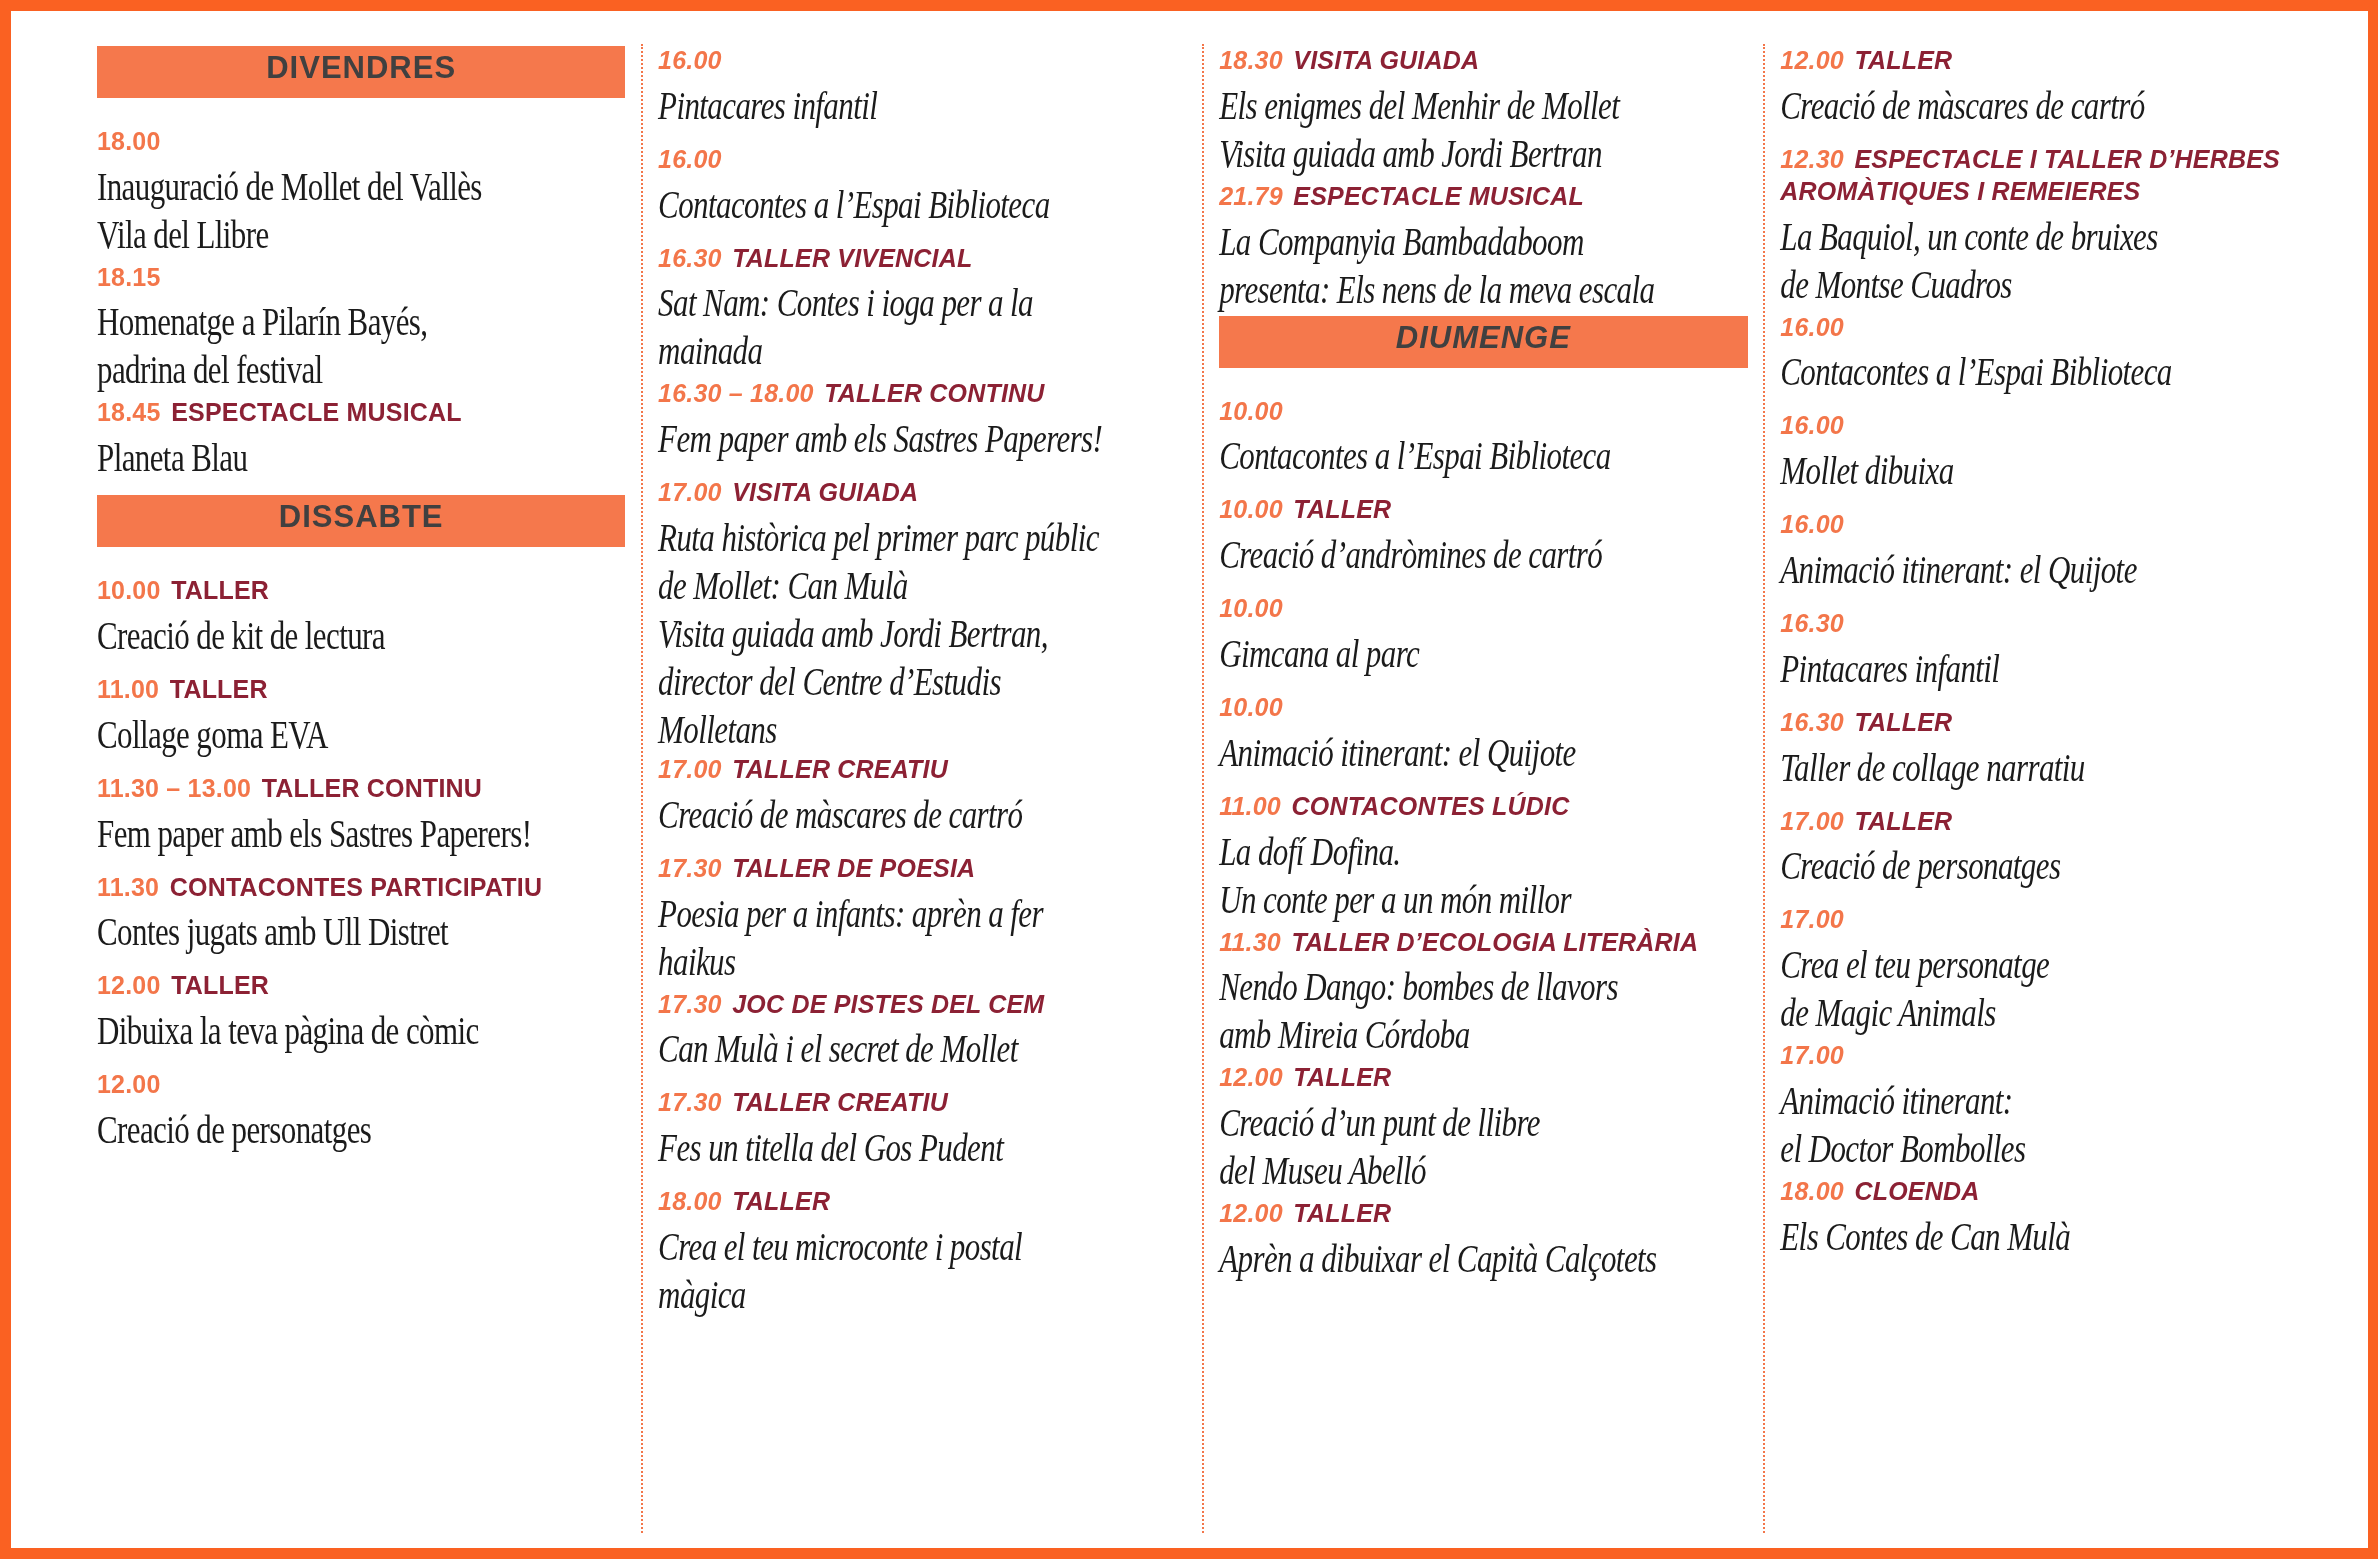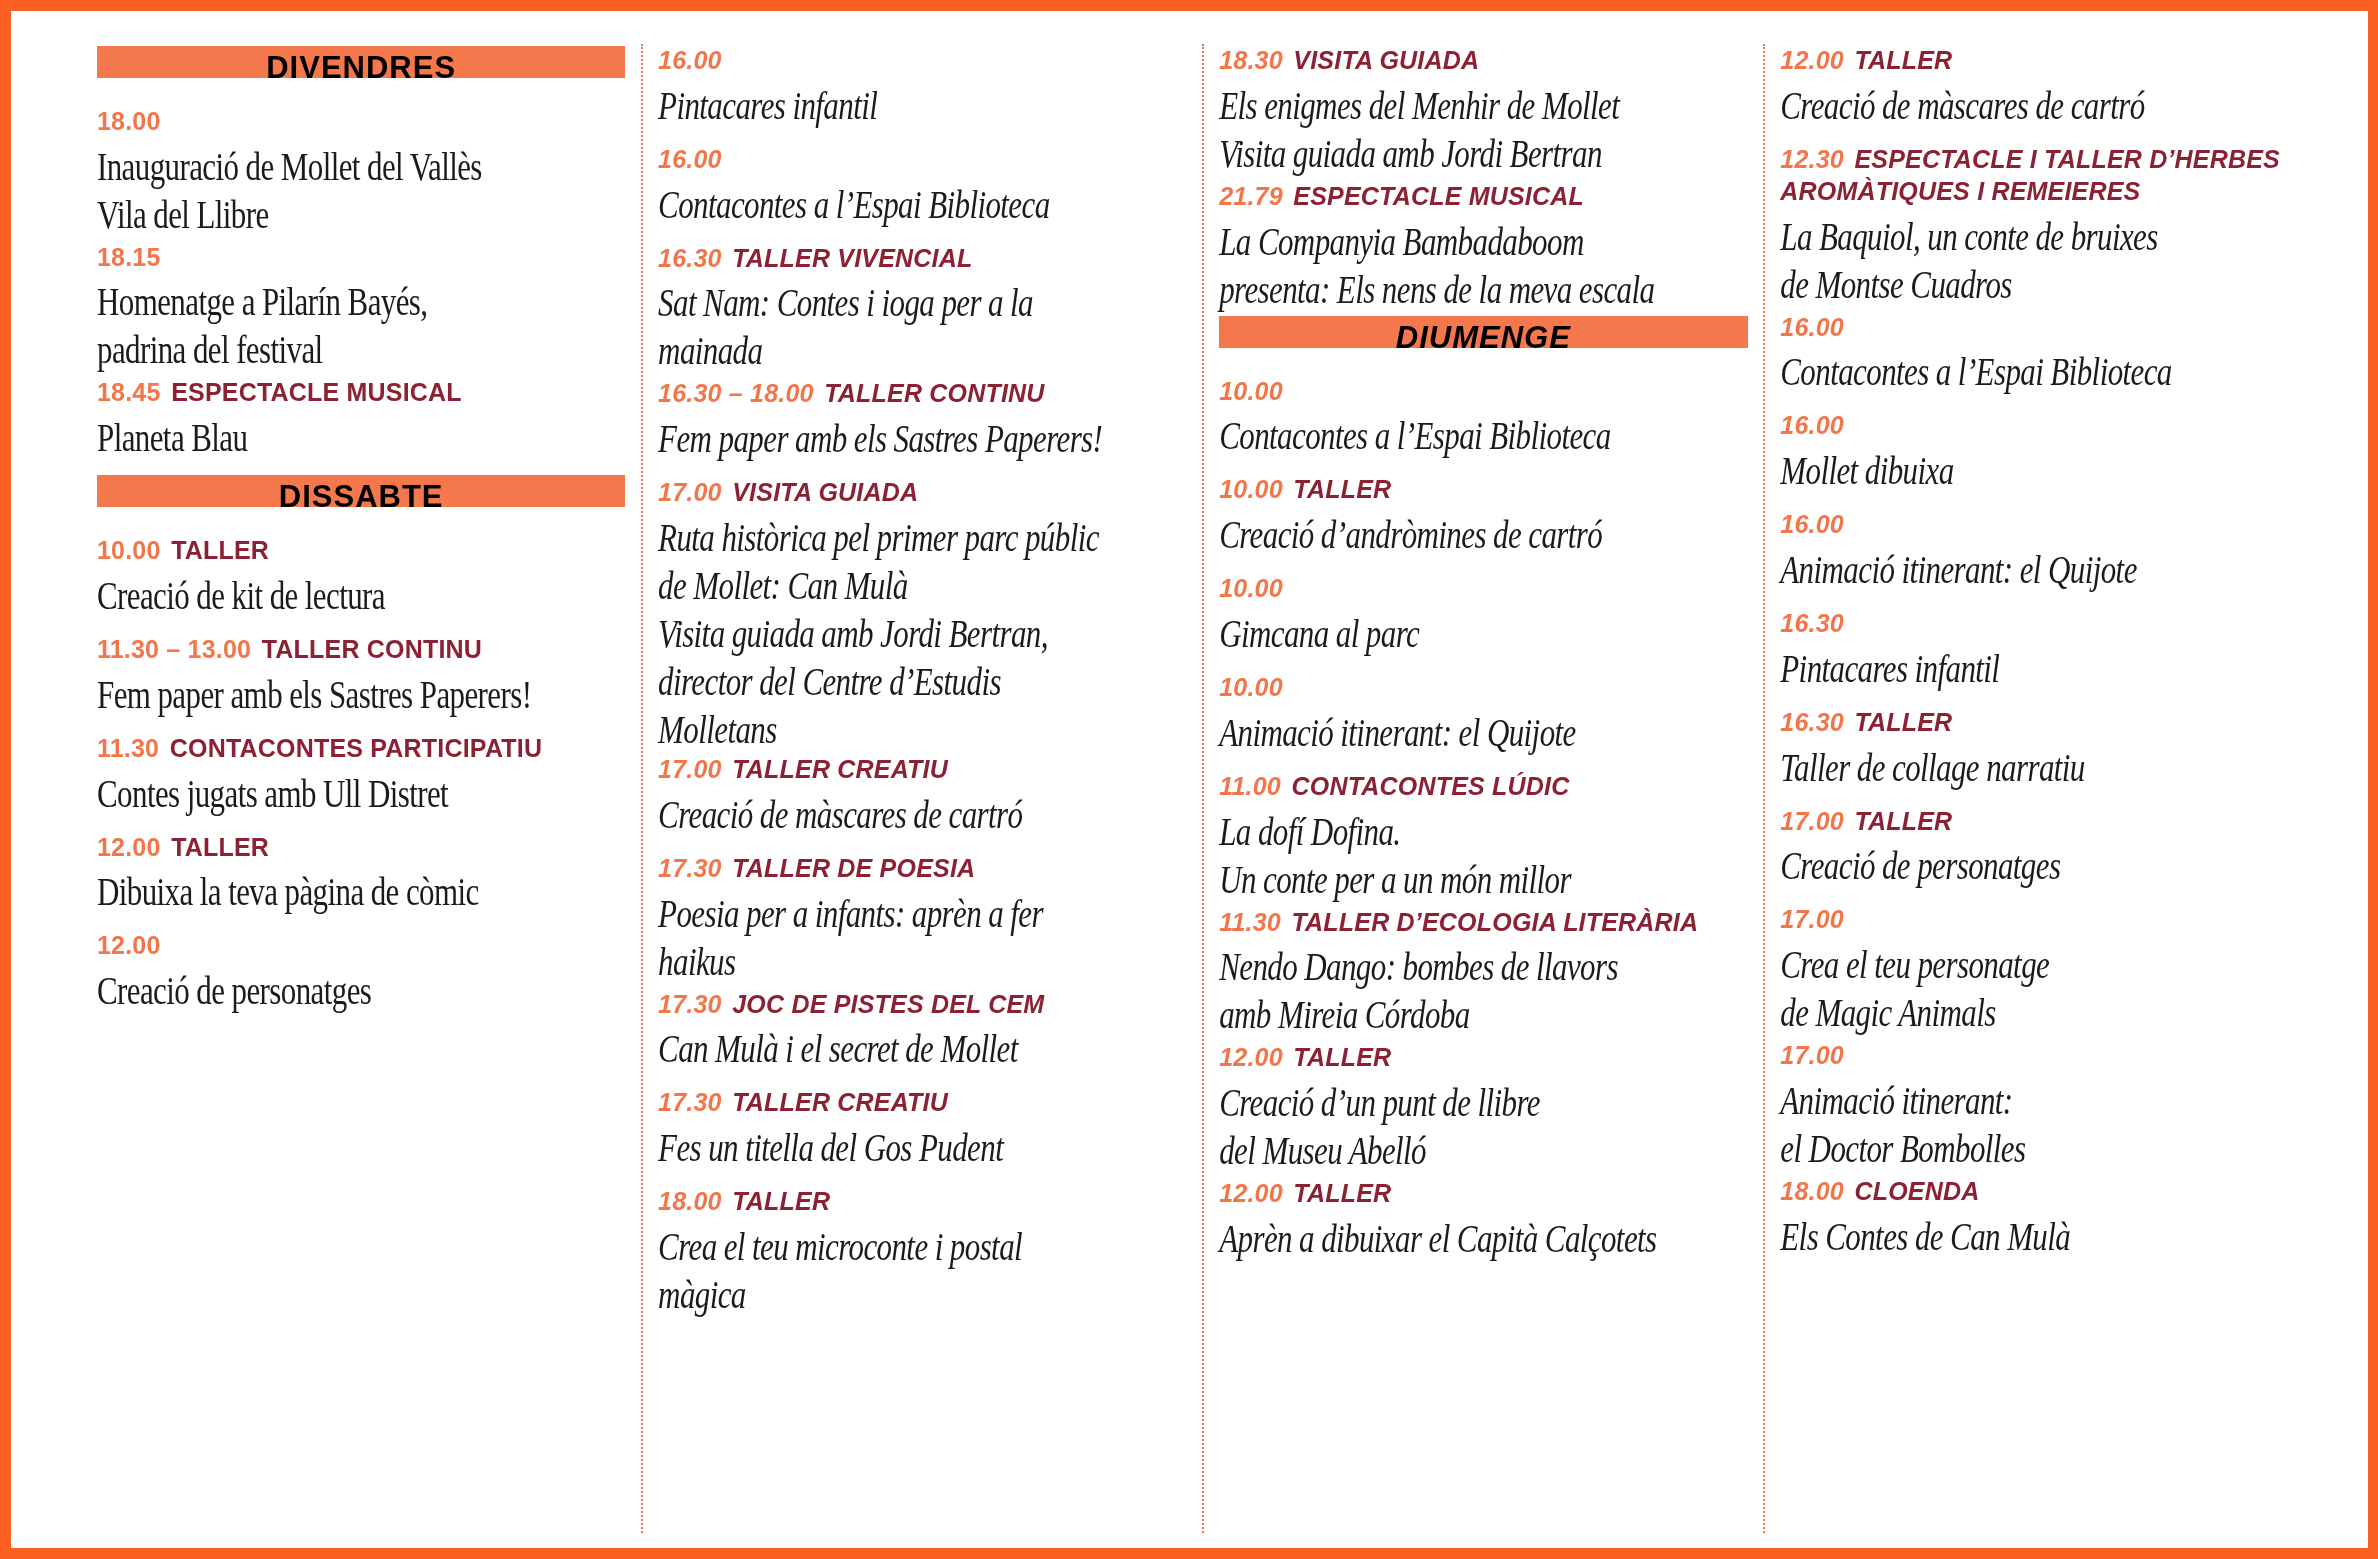--- a/index.html
+++ b/index.html
@@ -8,23 +8,23 @@
     border:11.5px solid #fa6122;background:#ffffff;overflow:hidden;
   }
   .sheet{
     display:flex;height:100%;box-sizing:border-box;
     padding:33px 44px 15.4px 86px;
   }
   .col{flex:1;padding:0 15.4px;box-sizing:border-box;min-width:0;}
   .col:first-child{padding-left:0;}
   .col + .col{border-left:2.9px dotted #f3764a;font-style:italic;}
   .day-header{
-    background:#f5784c;color:#000000;
+    background:#f5784c;color:#404040;
     font-family:"Liberation Sans",sans-serif;font-weight:bold;
-    font-size:31px;line-height:43px;height:32px;
+    font-size:31px;line-height:43px;height:52px;
     text-align:center;letter-spacing:1px;
     margin:1.9px 0 27px 0;
   }
   .col .day-header:not(:first-child){margin-top:15.4px;}
   .event{margin-bottom:25px;}
   .meta{
     font-family:"Liberation Sans",sans-serif;font-weight:bold;
     font-size:25px;line-height:32px;margin-bottom:4.8px;
     letter-spacing:0.2px;
   }
@@ -57,20 +57,24 @@
         <div class="event">
           <div class="meta"><span class="time">18.45</span><span class="cat">ESPECTACLE MUSICAL</span></div>
           <div class="title" style="margin-bottom: 10.6px;">Planeta Blau</div>
         </div>
         <div class="day-header">DISSABTE</div>
         <div class="event">
           <div class="meta"><span class="time">10.00</span><span class="cat">TALLER</span></div>
           <div class="title" style="margin-bottom: 10.6px;">Creació de kit de lectura</div>
         </div>
         <div class="event">
+          <div class="meta"><span class="time">11.00</span><span class="cat">TALLER</span></div>
+          <div class="title" style="margin-bottom: 10.6px;">Collage goma EVA</div>
+        </div>
+        <div class="event">
           <div class="meta"><span class="time">11.30 – 13.00</span><span class="cat">TALLER CONTINU</span></div>
           <div class="title" style="margin-bottom: 10.6px;">Fem paper amb els Sastres Paperers!</div>
         </div>
         <div class="event">
           <div class="meta"><span class="time">11.30</span><span class="cat">CONTACONTES PARTICIPATIU</span></div>
           <div class="title" style="margin-bottom: 10.6px;">Contes jugats amb Ull Distret</div>
         </div>
         <div class="event">
           <div class="meta"><span class="time">12.00</span><span class="cat">TALLER</span></div>
           <div class="title" style="margin-bottom: 10.6px;">Dibuixa la teva pàgina de còmic</div>

